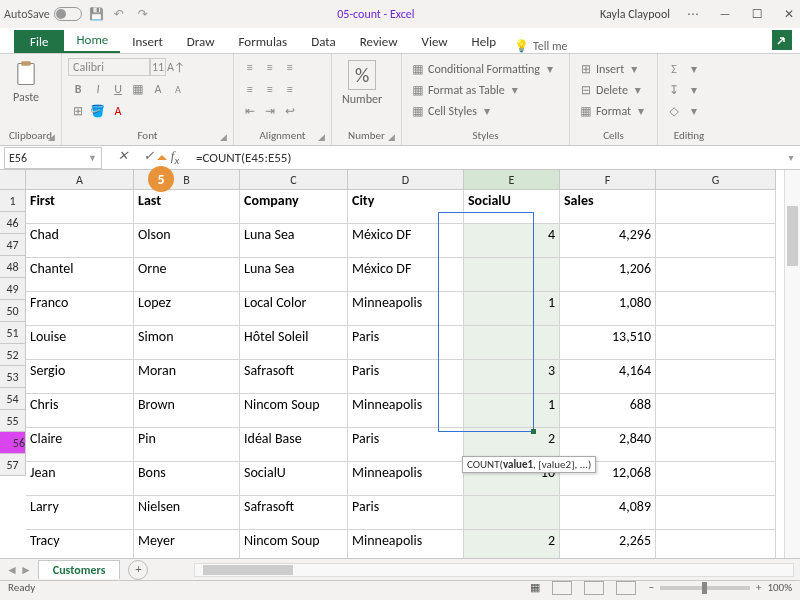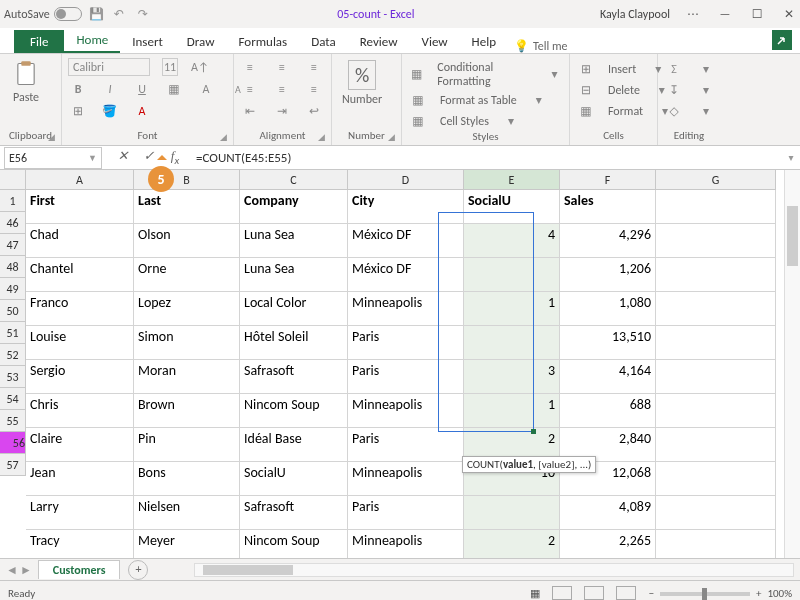--- a/index.html
+++ b/index.html
@@ -30,21 +30,21 @@
 
 .ribbon { height: 92px; background: #f3f2f1; border-bottom: 1px solid #c8c8c8; display: flex; font-size: 12px; color: #666; }
 .group { border-right: 1px solid #d9d9d9; padding: 4px 6px 1px; display: flex; flex-direction: column; }
 .group .grow { flex: 1; display: flex; align-items: flex-start; gap: 4px; }
 .group .lbl { text-align: center; font-size: 11px; color: #666; padding-bottom: 2px; position: relative; }
 .group .lbl .dlaunch { position: absolute; right: 0; bottom: 2px; font-size: 9px; color: #999; }
 .rbtn { display: flex; flex-direction: column; align-items: center; gap: 2px; padding: 2px 4px; cursor: pointer; min-width: 40px; }
 .rbtn .icn { width: 28px; height: 28px; }
 .mini { width: 20px; height: 18px; display: inline-flex; align-items: center; justify-content: center; font-size: 12px; color: #888; cursor: pointer; }
 .col { display: flex; flex-direction: column; gap: 1px; }
-.row { display: flex; gap: 12px; align-items: center; }
+.row { display: flex; gap: 0; align-items: center; }
 
 
 .fbar { height: 24px; border-bottom: 1px solid #c8c8c8; display: flex; align-items: center; font-size: 13px; }
 .namebox { width: 98px; height: 22px; border: 1px solid #c8c8c8; margin: 0 4px; padding: 0 4px; display: flex; align-items: center; justify-content: space-between; font-size: 12px; color: #333; }
 .fbar .fbtns { display: flex; gap: 8px; padding: 0 8px; }
 .fbar .fb { width: 18px; text-align: center; color: #666; cursor: pointer; font-style: italic; font-size: 13px; }
 .fbar .fx { font-family: "Times New Roman"; }
 .fbar .finput { flex: 1; padding: 0 4px; color: #333; }
 .fbar .expand { width: 18px; text-align: center; color: #999; font-size: 10px; }
 
@@ -83,21 +83,21 @@
 
 
 .sheettabs { position: absolute; bottom: 20px; left: 0; right: 0; height: 22px; background: #f3f2f1; border-top: 1px solid #c8c8c8; display: flex; align-items: center; font-size: 12px; }
 .sheettabs .nav { display: flex; gap: 2px; padding: 0 6px; color: #999; }
 .sheettabs .stab { background: #fff; border: 1px solid #c8c8c8; border-bottom: none; padding: 2px 14px; margin-top: -1px; font-weight: bold; color: #217346; }
 .sheettabs .addtab { width: 20px; height: 20px; border: 1px solid #bbb; border-radius: 50%; margin-left: 8px; text-align: center; line-height: 17px; color: #666; }
 .sheettabs .hsb { flex: 1; margin: 0 6px; height: 14px; background: #f8f8f8; border: 1px solid #ddd; position: relative; }
 .sheettabs .hsb .thumb { position: absolute; left: 8px; top: 1px; width: 90px; height: 10px; background: #cdcdcd; }
 
 
-.status { position: absolute; bottom: 0; left: 0; right: 0; height: 20px; background: #f3f2f1; border-top: 1px solid #c8c8c8; display: flex; align-items: flex-end; font-size: 11px; color: #555; padding: 0 8px; gap: 12px; }
+.status { position: absolute; bottom: 0; left: 0; right: 0; height: 20px; background: #f3f2f1; border-top: 1px solid #c8c8c8; display: flex; align-items: flex-start; font-size: 11px; color: #555; padding: 0 8px; gap: 12px; }
 .status .sp { flex: 1; }
 .status .view { width: 20px; height: 14px; border: 1px solid #aaa; }
 .status .zoom { display: flex; align-items: center; gap: 6px; }
 .status .zslider { width: 90px; height: 4px; background: #ccc; position: relative; }
 .status .zslider .zt { position: absolute; top: -4px; left: 42px; width: 5px; height: 12px; background: #888; }
 
 .vsb { position: absolute; right: 0; top: 170px; bottom: 42px; width: 16px; background: #f8f8f8; border-left: 1px solid #ddd; }
 .vsb .vthumb { position: absolute; top: 36px; left: 2px; width: 11px; height: 60px; background: #cdcdcd; }
 </style>
 </head>

